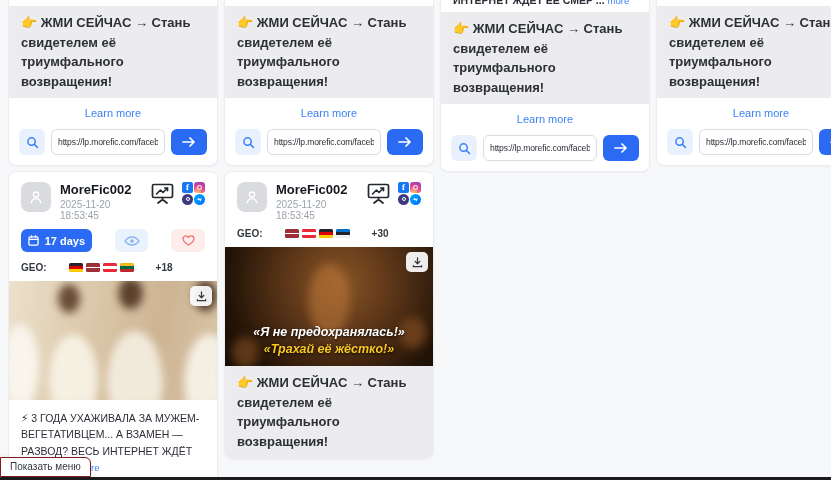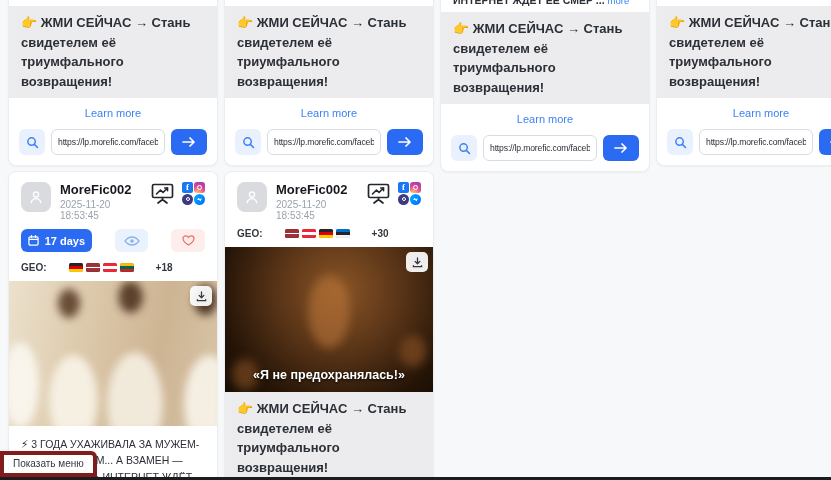--- a/index.html
+++ b/index.html
@@ -54,21 +54,21 @@
   .heart-btn { flex:1; background:#fdeeec; }
 
   .geo-row { display:flex; gap:22px; align-items:center; padding:2px 12px 8px; font-size:10px; font-weight:bold; color:#33383f; }
   .flag { width:14px; height:9px; border-radius:1.5px; display:inline-block; box-shadow:0 0 0 .5px rgba(0,0,0,.08) inset; }
   .flag-de { background:linear-gradient(180deg,#26242a 33%,#dd0000 33% 66%,#ffce00 66%); }
   .flag-lv { background:linear-gradient(180deg,#9e3039 40%,#fff 40% 60%,#9e3039 60%); }
   .flag-at { background:linear-gradient(180deg,#ed2939 33%,#fff 33% 66%,#ed2939 66%); }
   .flag-lt { background:linear-gradient(180deg,#fdb913 33%,#006a44 33% 66%,#c1272d 66%); }
   .flag-ee { background:linear-gradient(180deg,#0072ce 33%,#26242a 33% 66%,#f4f4f4 66%); }
 
-  .creative-img { height:145px; position:relative; overflow:hidden; }
+  .creative-img { height:119px; position:relative; overflow:hidden;font-style:italic; }
   .img-wedding { background:linear-gradient(100deg,#ece1cd 0%,#ddcaac 35%,#cdb493 70%,#d8c5a8 100%); }
   .img-wedding .blur-figures { position:absolute; inset:-6px; filter:blur(4px); background:
       radial-gradient(ellipse 30px 70px at 8% 70%, rgba(250,246,238,.95) 60%, transparent 61%),
       radial-gradient(ellipse 18px 24px at 30% 18%, rgba(92,62,40,.9) 60%, transparent 61%),
       radial-gradient(ellipse 40px 75px at 32% 80%, rgba(248,243,231,.92) 60%, transparent 61%),
       radial-gradient(ellipse 20px 26px at 58% 14%, rgba(86,58,38,.95) 60%, transparent 61%),
       radial-gradient(ellipse 46px 85px at 60% 82%, rgba(243,236,222,.95) 60%, transparent 61%),
       radial-gradient(ellipse 19px 25px at 92% 16%, rgba(70,48,32,.95) 60%, transparent 61%),
       radial-gradient(ellipse 42px 80px at 94% 82%, rgba(247,242,231,.95) 60%, transparent 61%); }
   .img-rain { background:radial-gradient(circle at 55% 30%, #8a5526 0%, #5c3618 38%, #241407 78%, #140b04 100%); }
@@ -77,21 +77,21 @@
       radial-gradient(ellipse 22px 26px at 88% 70%, rgba(120,70,30,.8) 60%, transparent 61%),
       radial-gradient(ellipse 22px 26px at 12% 85%, rgba(110,65,28,.8) 60%, transparent 61%); }
   .overlay-txt { position:absolute; left:0; right:0; bottom:8px; text-align:center; line-height:1.35; }
   .ov-l1 { color:#fff; font-size:12.5px; font-weight:bold; text-shadow:0 1px 3px rgba(0,0,0,.9); }
   .ov-l2 { color:#f7c81e; font-size:12.5px; font-weight:bold; text-shadow:0 1px 3px rgba(0,0,0,.9); }
   .dl-float { position:absolute; top:5px; right:5px; width:22px; height:20px; background:rgba(255,255,255,.92); border:none; border-radius:5px; display:flex; align-items:center; justify-content:center; cursor:pointer; }
 
   .body-text { padding:10px 12px 5px; font-size:10.5px; line-height:1.55; color:#2b2f36; }
   .more-link { color:#3b82f6; font-size:9.5px; cursor:pointer; }
 
-  .show-menu { position:absolute; left:0; bottom:3px; background:#fff; border:4px solid #7f1d1d; border-radius:0 6px 0 0;
+  .show-menu { position:absolute; left:0; bottom:3px; background:#fff; border:1px solid #7f1d1d; border-radius:0 6px 0 0;
     font-size:10px; color:#33383f; padding:3px 9px 4px; cursor:pointer; box-shadow:0 -1px 3px rgba(0,0,0,.05); }
   .bottom-bar { position:absolute; left:0; bottom:0; width:100%; height:3px; background:#1c1c1e; }
 
   svg { display:block; }
 </style>
 </head>
 <body>
 
 <div class="board">
 
@@ -262,20 +262,21 @@
             <span class="flag flag-at"></span>
             <span class="flag flag-de"></span>
             <span class="flag flag-ee"></span>
           </span>
         <span>+30</span>
       </div>
       <div class="creative-img img-rain">
         <div class="blur-figures"></div>
         <div class="overlay-txt">
           <div class="ov-l1">«Я не предохранялась!»</div>
+          <div class="ov-l2">«Трахай её жёстко!»</div>
         </div>
         <button class="dl-float">
           <svg width="11" height="11" viewBox="0 0 12 12">
               <path d="M6 1v6M3.4 4.8L6 7.4 8.6 4.8" fill="none" stroke="#33383f" stroke-width="1.4" stroke-linecap="round" stroke-linejoin="round"></path>
               <path d="M1.5 9.5v1h9v-1" fill="none" stroke="#33383f" stroke-width="1.4" stroke-linecap="round"></path>
             </svg>
         </button>
       </div>
       <div class="cta-box">👉 ЖМИ СЕЙЧАС → Стань свидетелем её триумфального возвращения!</div>
 

